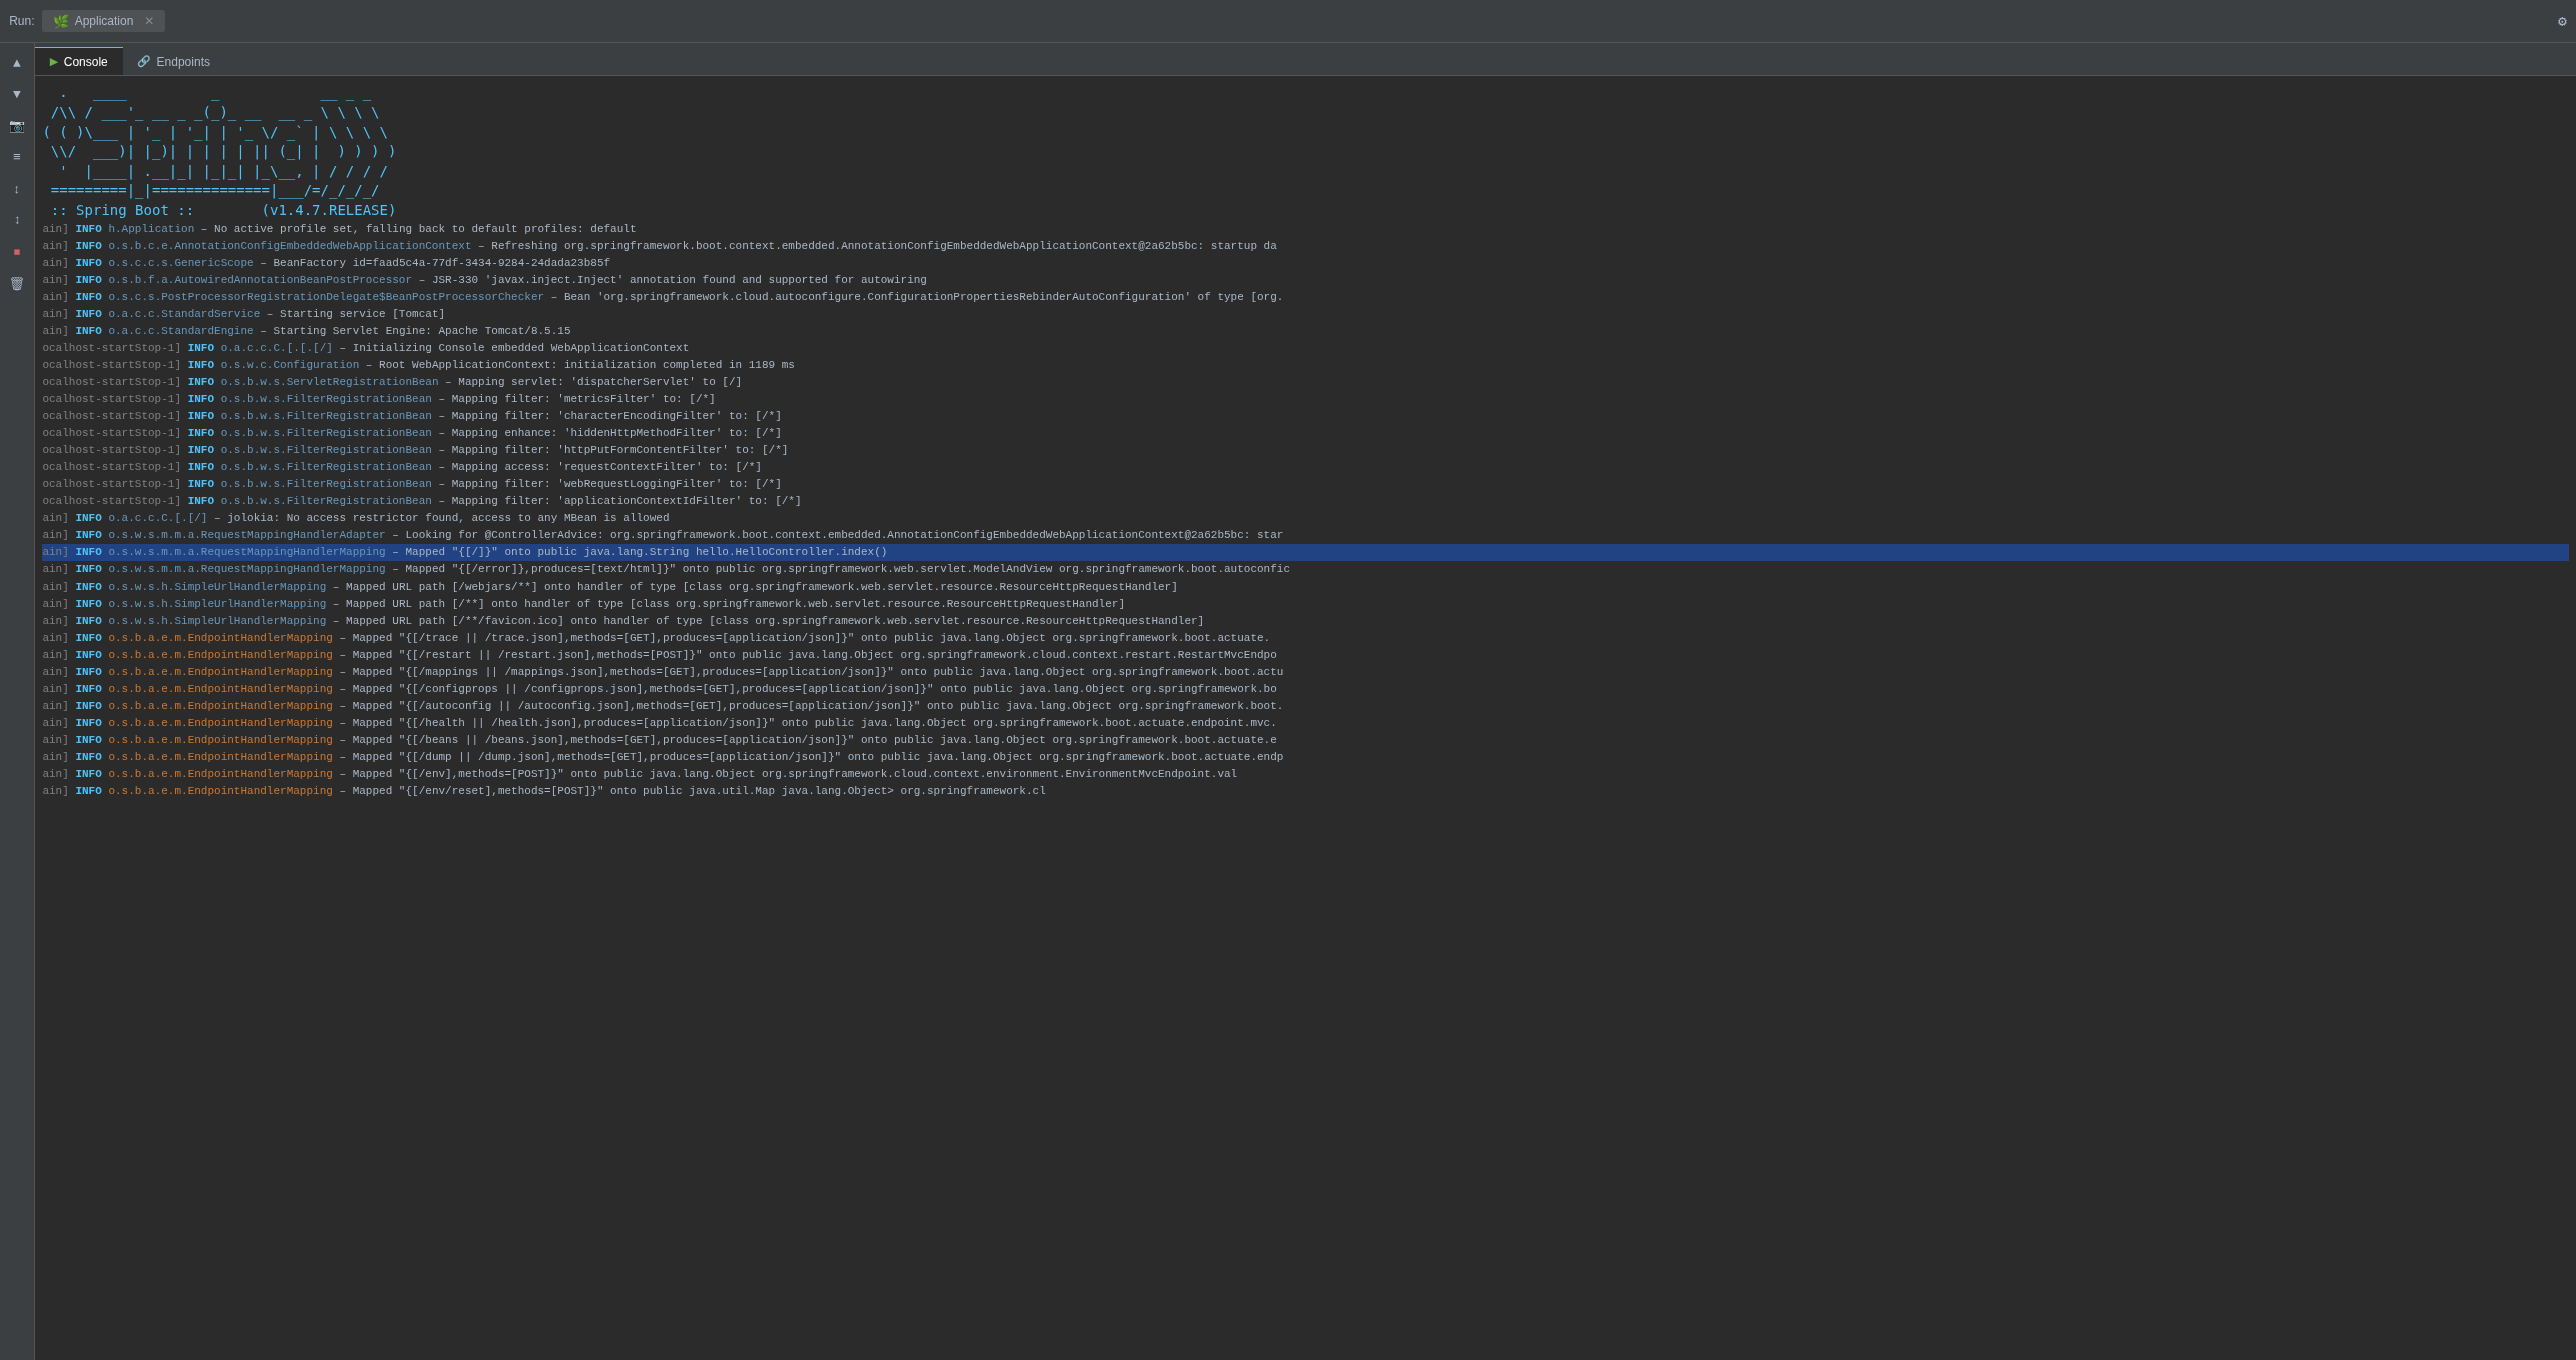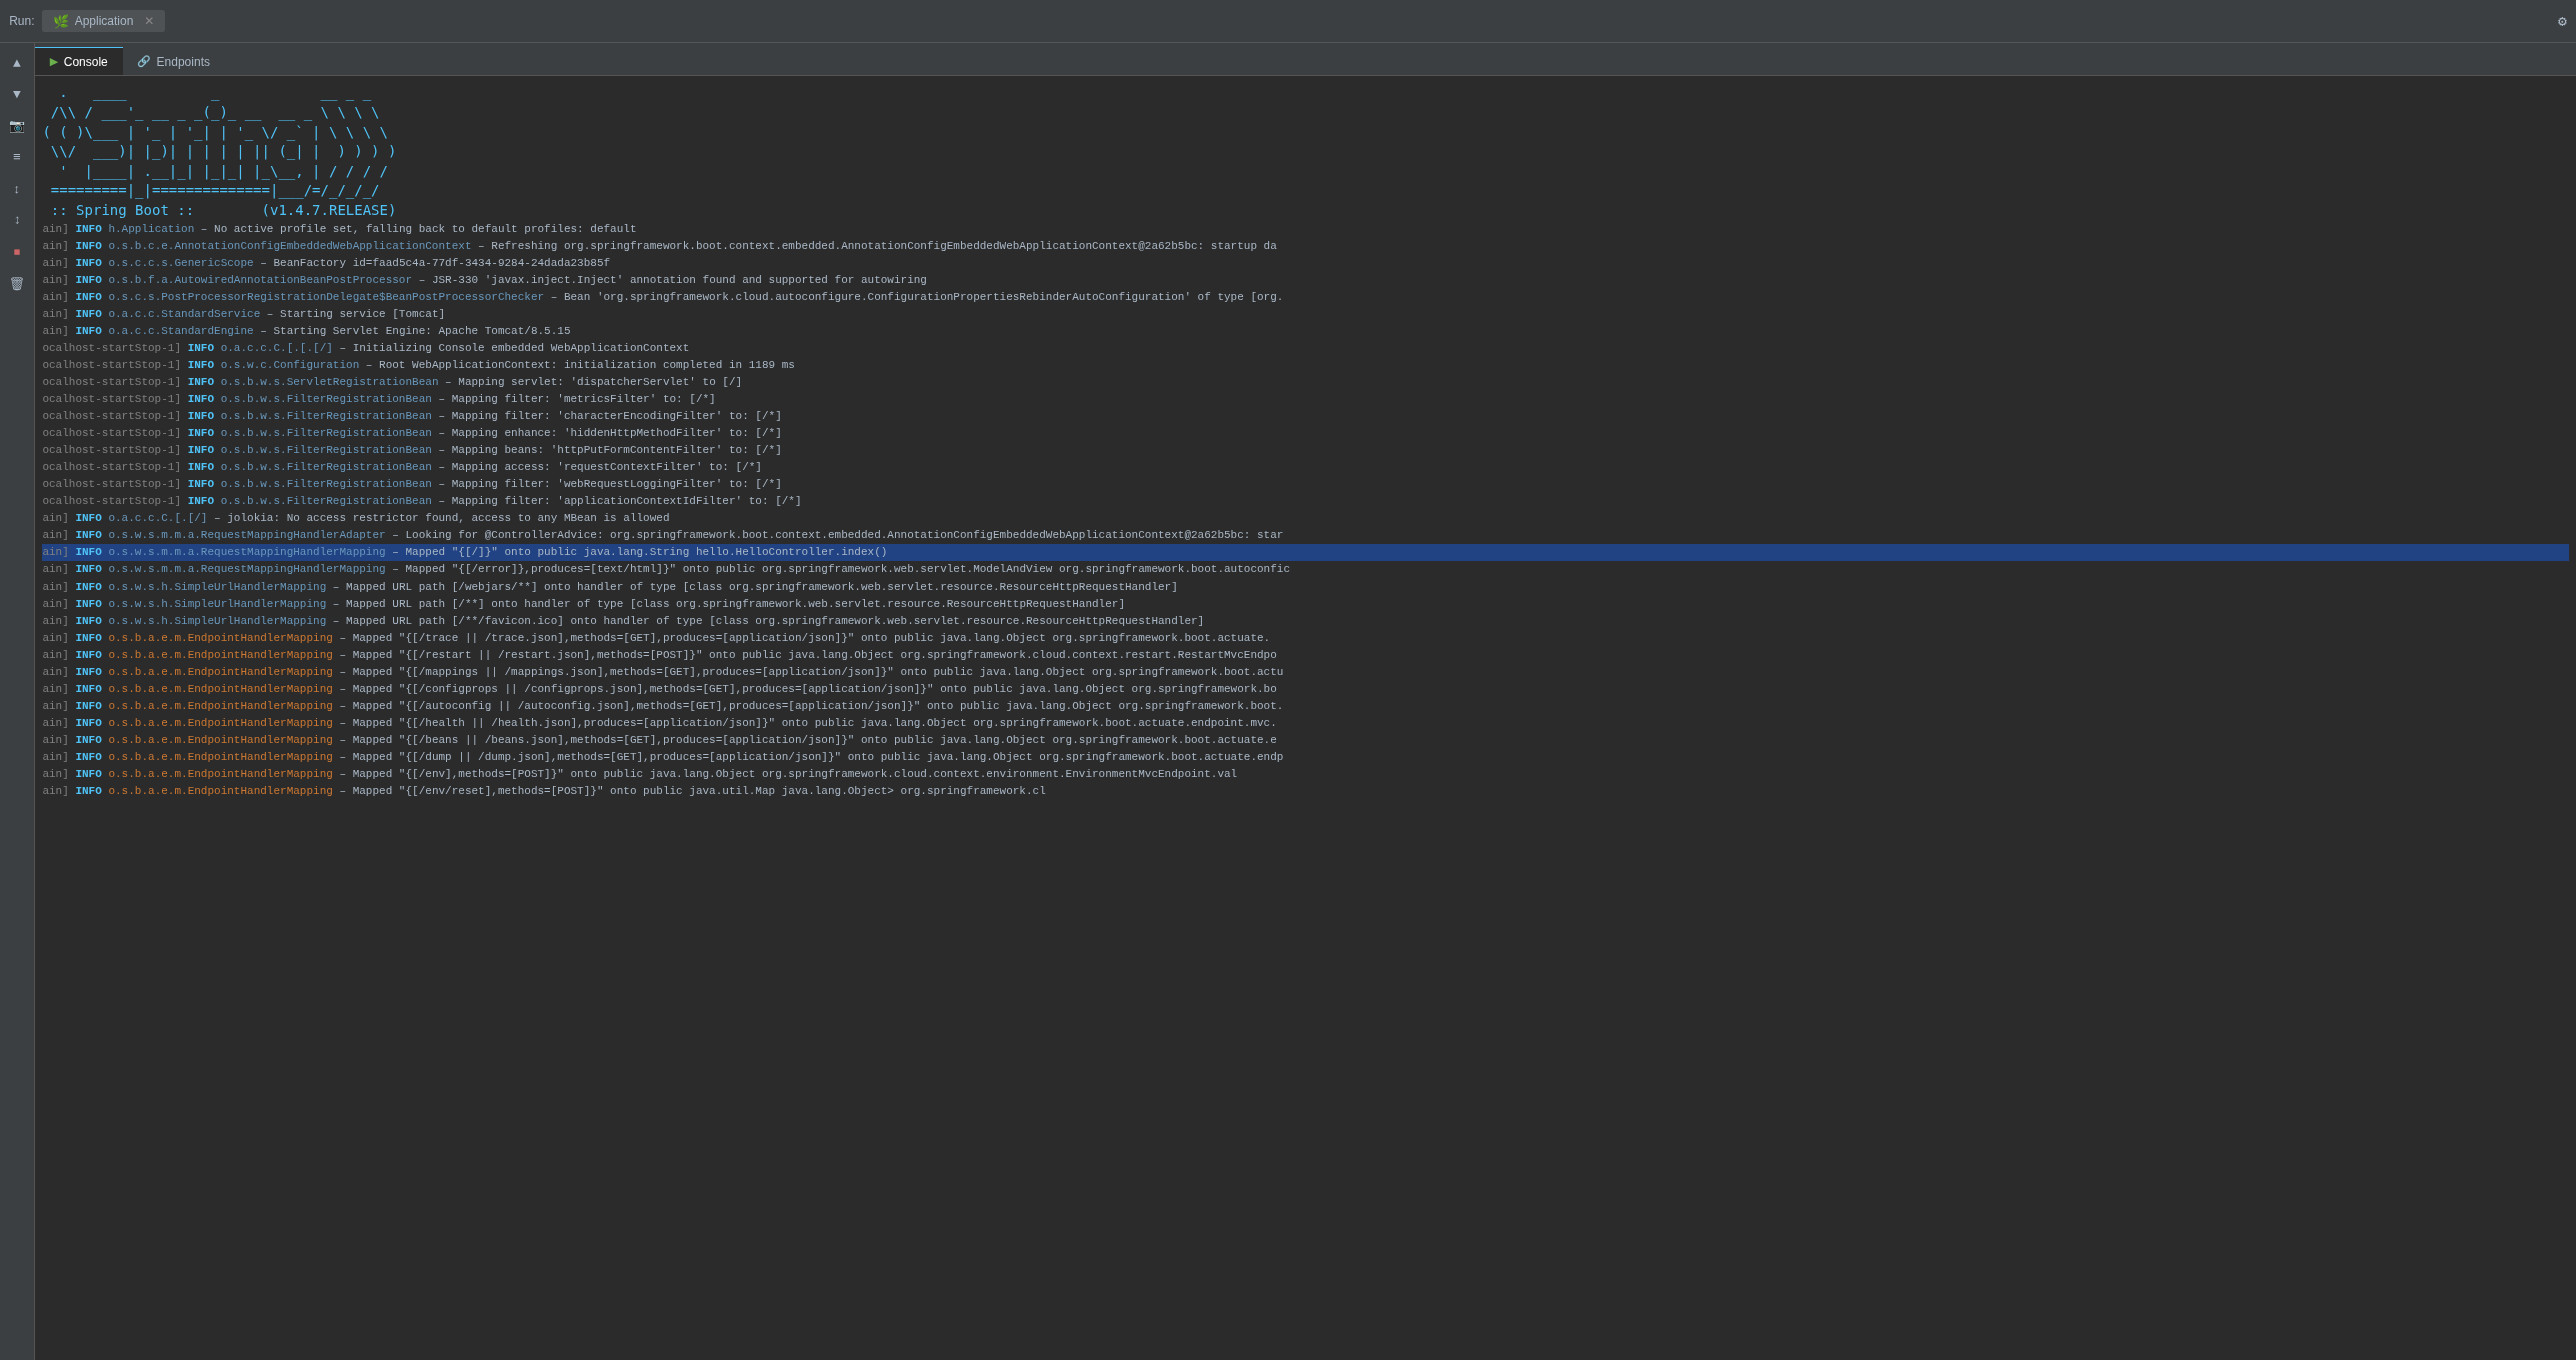--- a/index.html
+++ b/index.html
@@ -198,21 +198,21 @@
         <span class="log-line"><span class="prefix" style="color:#808080">ain] </span><span style="color:#4fc3f7;font-weight:bold">INFO</span> <span style="color:#6897bb">o.s.b.f.a.AutowiredAnnotationBeanPostProcessor</span><span style="color:#a9b7c6"> – JSR-330 'javax.inject.Inject' annotation found and supported for autowiring</span></span>
         <span class="log-line"><span class="prefix" style="color:#808080">ain] </span><span style="color:#4fc3f7;font-weight:bold">INFO</span> <span style="color:#6897bb">o.s.c.s.PostProcessorRegistrationDelegate$BeanPostProcessorChecker</span><span style="color:#a9b7c6"> – Bean 'org.springframework.cloud.autoconfigure.ConfigurationPropertiesRebinderAutoConfiguration' of type [org.</span></span>
         <span class="log-line"><span class="prefix" style="color:#808080">ain] </span><span style="color:#4fc3f7;font-weight:bold">INFO</span> <span style="color:#6897bb">o.a.c.c.StandardService</span><span style="color:#a9b7c6"> – Starting service [Tomcat]</span></span>
         <span class="log-line"><span class="prefix" style="color:#808080">ain] </span><span style="color:#4fc3f7;font-weight:bold">INFO</span> <span style="color:#6897bb">o.a.c.c.StandardEngine</span><span style="color:#a9b7c6"> – Starting Servlet Engine: Apache Tomcat/8.5.15</span></span>
         <span class="log-line"><span class="prefix" style="color:#808080">ocalhost-startStop-1] </span><span style="color:#4fc3f7;font-weight:bold">INFO</span> <span style="color:#6897bb">o.a.c.c.C.[.[.[/]</span><span style="color:#a9b7c6"> – Initializing Console embedded WebApplicationContext</span></span>
         <span class="log-line"><span class="prefix" style="color:#808080">ocalhost-startStop-1] </span><span style="color:#4fc3f7;font-weight:bold">INFO</span> <span style="color:#6897bb">o.s.w.c.Configuration</span><span style="color:#a9b7c6"> – Root WebApplicationContext: initialization completed in 1189 ms</span></span>
         <span class="log-line"><span class="prefix" style="color:#808080">ocalhost-startStop-1] </span><span style="color:#4fc3f7;font-weight:bold">INFO</span> <span style="color:#6897bb">o.s.b.w.s.ServletRegistrationBean</span><span style="color:#a9b7c6"> – Mapping servlet: 'dispatcherServlet' to [/]</span></span>
         <span class="log-line"><span class="prefix" style="color:#808080">ocalhost-startStop-1] </span><span style="color:#4fc3f7;font-weight:bold">INFO</span> <span style="color:#6897bb">o.s.b.w.s.FilterRegistrationBean</span><span style="color:#a9b7c6"> – Mapping filter: 'metricsFilter' to: [/*]</span></span>
         <span class="log-line"><span class="prefix" style="color:#808080">ocalhost-startStop-1] </span><span style="color:#4fc3f7;font-weight:bold">INFO</span> <span style="color:#6897bb">o.s.b.w.s.FilterRegistrationBean</span><span style="color:#a9b7c6"> – Mapping filter: 'characterEncodingFilter' to: [/*]</span></span>
         <span class="log-line"><span class="prefix" style="color:#808080">ocalhost-startStop-1] </span><span style="color:#4fc3f7;font-weight:bold">INFO</span> <span style="color:#6897bb">o.s.b.w.s.FilterRegistrationBean</span><span style="color:#a9b7c6"> – Mapping enhance: 'hiddenHttpMethodFilter' to: [/*]</span></span>
-        <span class="log-line"><span class="prefix" style="color:#808080">ocalhost-startStop-1] </span><span style="color:#4fc3f7;font-weight:bold">INFO</span> <span style="color:#6897bb">o.s.b.w.s.FilterRegistrationBean</span><span style="color:#a9b7c6"> – Mapping beans: 'httpPutFormContentFilter' to: [/*]</span></span>
+        <span class="log-line"><span class="prefix" style="color:#808080">ocalhost-startStop-1] </span><span style="color:#4fc3f7;font-weight:bold">INFO</span> <span style="color:#6897bb">o.s.b.w.s.FilterRegistrationBean</span><span style="color:#a9b7c6"> – Mapping filter: 'httpPutFormContentFilter' to: [/*]</span></span>
         <span class="log-line"><span class="prefix" style="color:#808080">ocalhost-startStop-1] </span><span style="color:#4fc3f7;font-weight:bold">INFO</span> <span style="color:#6897bb">o.s.b.w.s.FilterRegistrationBean</span><span style="color:#a9b7c6"> – Mapping access: 'requestContextFilter' to: [/*]</span></span>
         <span class="log-line"><span class="prefix" style="color:#808080">ocalhost-startStop-1] </span><span style="color:#4fc3f7;font-weight:bold">INFO</span> <span style="color:#6897bb">o.s.b.w.s.FilterRegistrationBean</span><span style="color:#a9b7c6"> – Mapping filter: 'webRequestLoggingFilter' to: [/*]</span></span>
         <span class="log-line"><span class="prefix" style="color:#808080">ocalhost-startStop-1] </span><span style="color:#4fc3f7;font-weight:bold">INFO</span> <span style="color:#6897bb">o.s.b.w.s.FilterRegistrationBean</span><span style="color:#a9b7c6"> – Mapping filter: 'applicationContextIdFilter' to: [/*]</span></span>
         <span class="log-line"><span class="prefix" style="color:#808080">ain] </span><span style="color:#4fc3f7;font-weight:bold">INFO</span> <span style="color:#6897bb">o.a.c.c.C.[.[/]</span><span style="color:#a9b7c6"> – jolokia: No access restrictor found, access to any MBean is allowed</span></span>
         <span class="log-line"><span class="prefix" style="color:#808080">ain] </span><span style="color:#4fc3f7;font-weight:bold">INFO</span> <span style="color:#6897bb">o.s.w.s.m.m.a.RequestMappingHandlerAdapter</span><span style="color:#a9b7c6"> – Looking for @ControllerAdvice: org.springframework.boot.context.embedded.AnnotationConfigEmbeddedWebApplicationContext@2a62b5bc: star</span></span>
         <span class="log-line highlighted-row" style="display: block; background-color: rgb(33, 66, 131);"><span class="prefix" style="color:#808080">ain] </span><span style="color:#4fc3f7;font-weight:bold">INFO</span> <span style="color:#6897bb">o.s.w.s.m.m.a.RequestMappingHandlerMapping</span><span style="color:#a9b7c6"> – Mapped "{[/]}" onto public java.lang.String hello.HelloController.index()</span></span>
         <span class="log-line"><span class="prefix" style="color:#808080">ain] </span><span style="color:#4fc3f7;font-weight:bold">INFO</span> <span style="color:#6897bb">o.s.w.s.m.m.a.RequestMappingHandlerMapping</span><span style="color:#a9b7c6"> – Mapped "{[/error]},produces=[text/html]}" onto public org.springframework.web.servlet.ModelAndView org.springframework.boot.autoconfic</span></span>
         <span class="log-line"><span class="prefix" style="color:#808080">ain] </span><span style="color:#4fc3f7;font-weight:bold">INFO</span> <span style="color:#6897bb">o.s.w.s.h.SimpleUrlHandlerMapping</span><span style="color:#a9b7c6"> – Mapped URL path [/webjars/**] onto handler of type [class org.springframework.web.servlet.resource.ResourceHttpRequestHandler]</span></span>
         <span class="log-line"><span class="prefix" style="color:#808080">ain] </span><span style="color:#4fc3f7;font-weight:bold">INFO</span> <span style="color:#6897bb">o.s.w.s.h.SimpleUrlHandlerMapping</span><span style="color:#a9b7c6"> – Mapped URL path [/**] onto handler of type [class org.springframework.web.servlet.resource.ResourceHttpRequestHandler]</span></span>
         <span class="log-line"><span class="prefix" style="color:#808080">ain] </span><span style="color:#4fc3f7;font-weight:bold">INFO</span> <span style="color:#6897bb">o.s.w.s.h.SimpleUrlHandlerMapping</span><span style="color:#a9b7c6"> – Mapped URL path [/**/favicon.ico] onto handler of type [class org.springframework.web.servlet.resource.ResourceHttpRequestHandler]</span></span>

